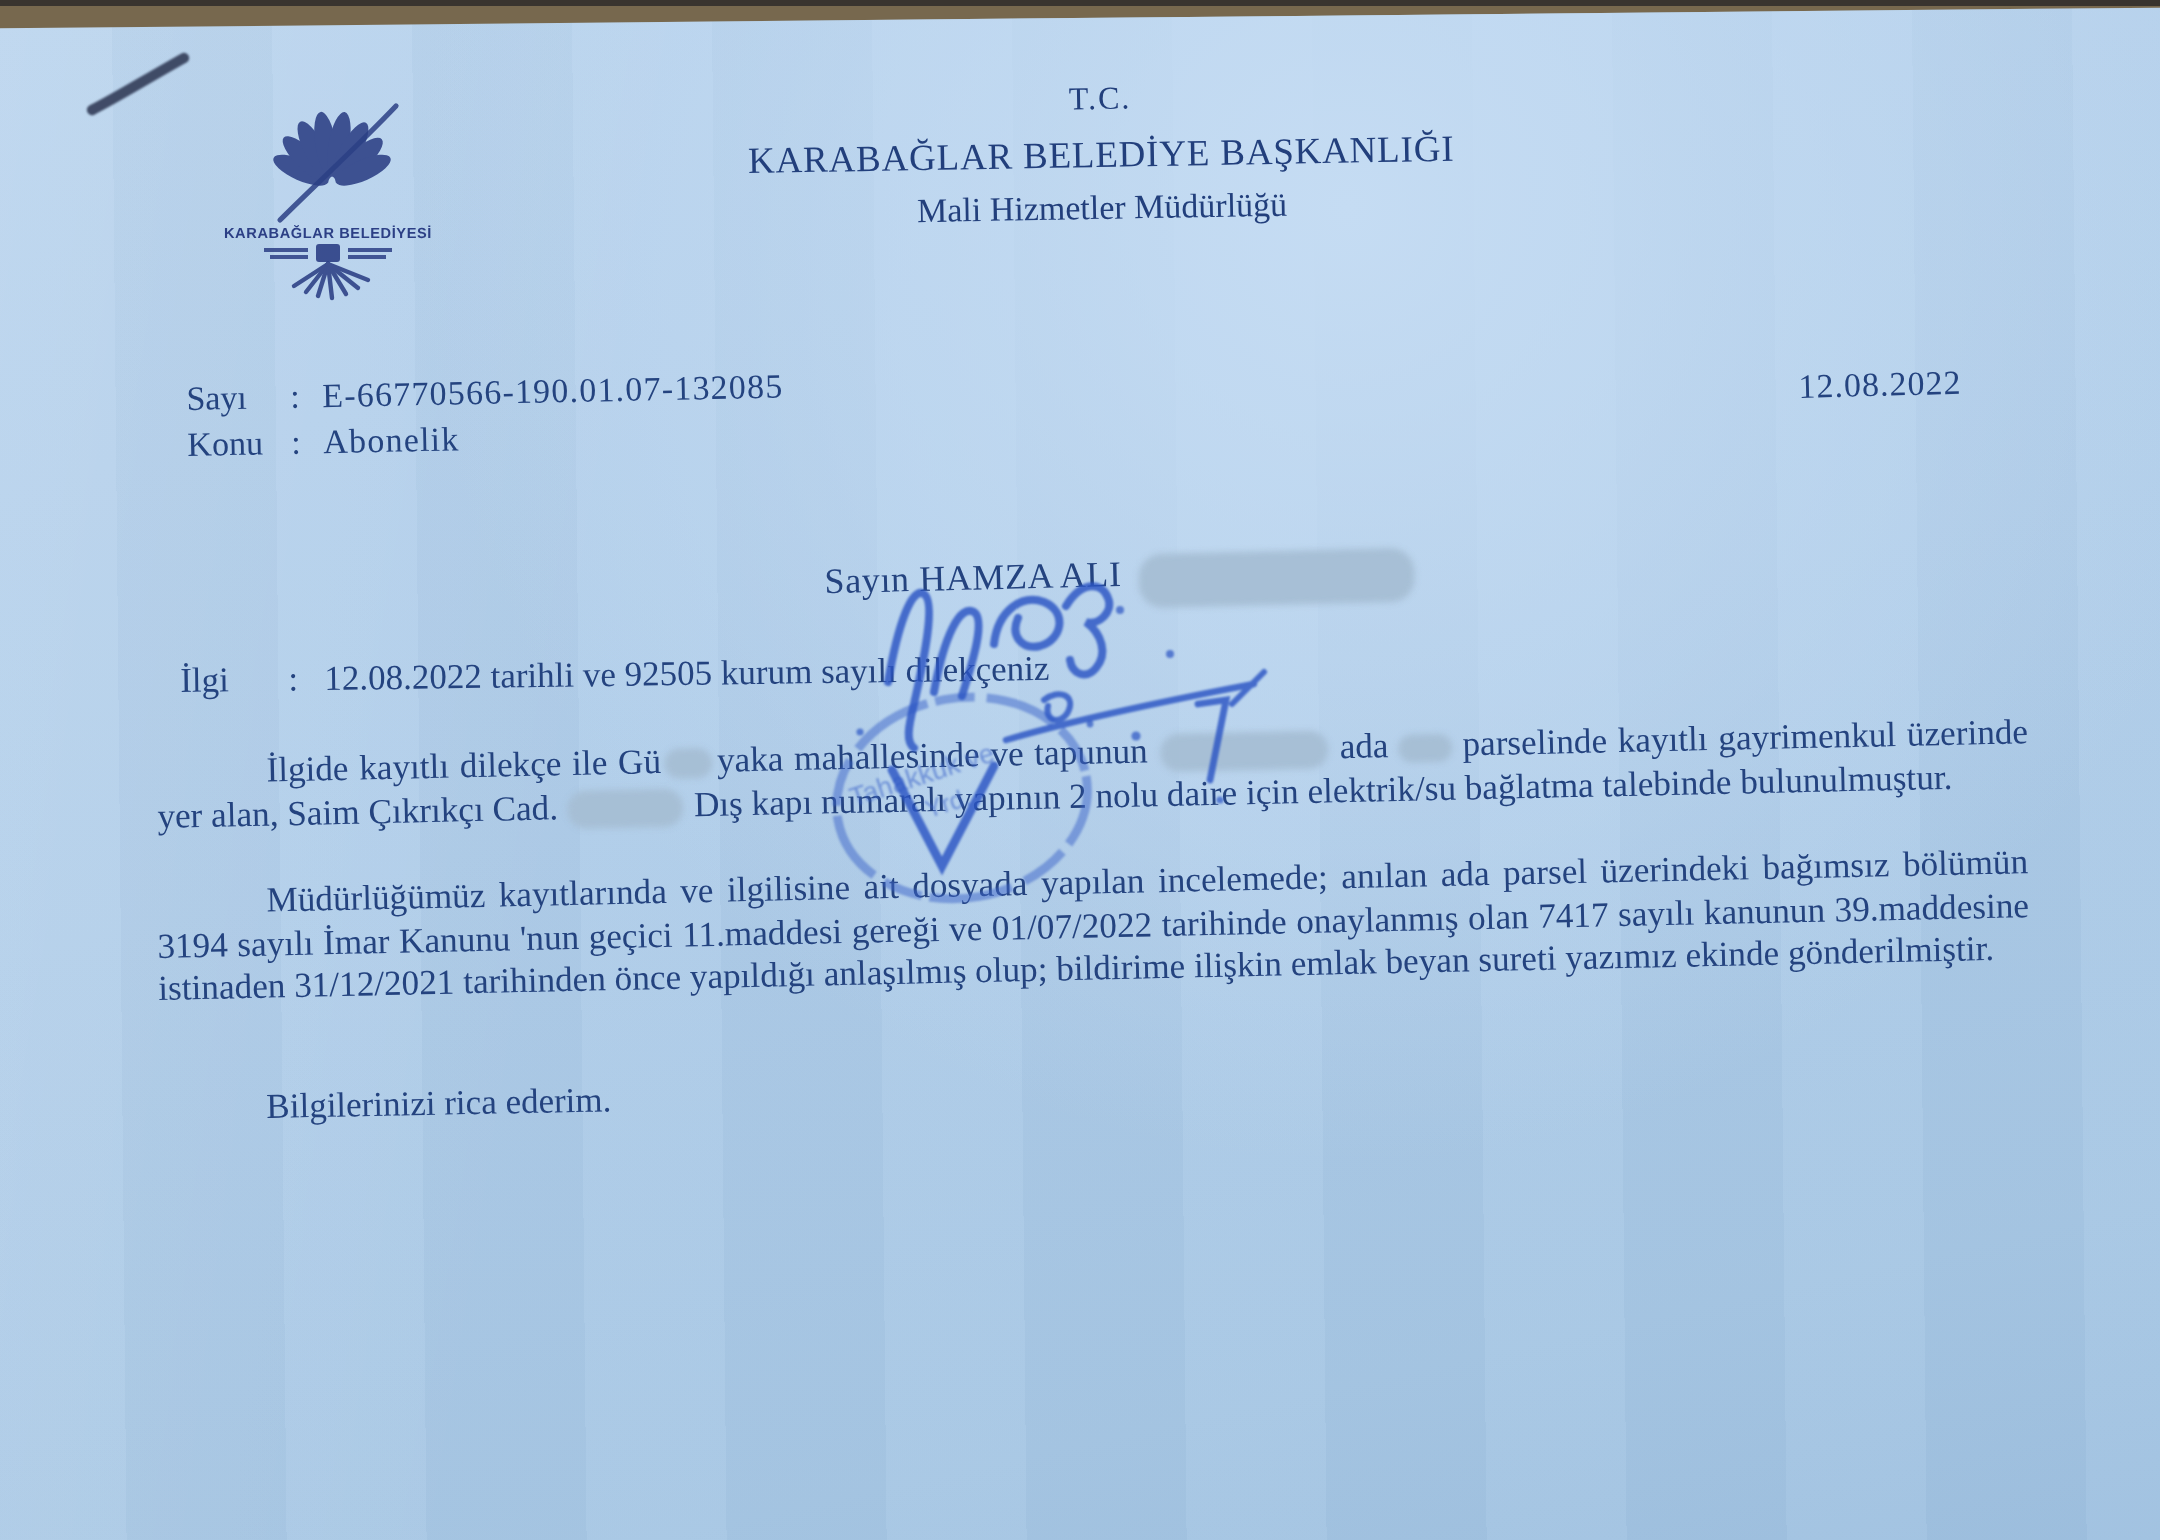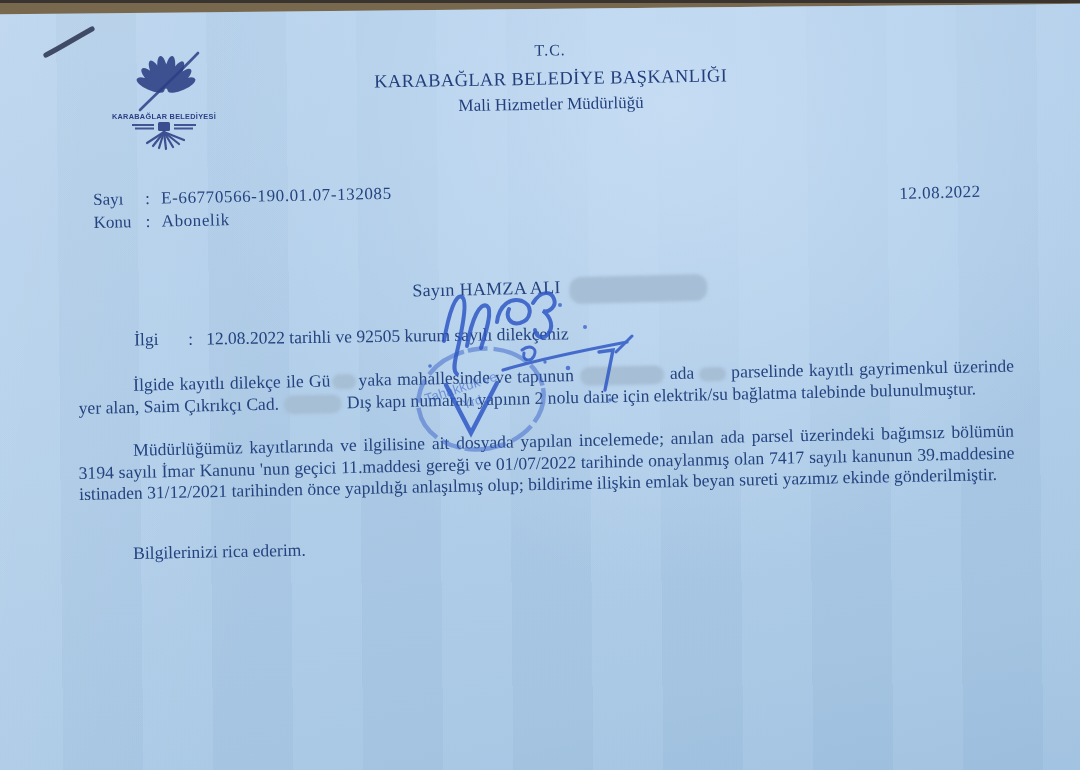--- a/index.html
+++ b/index.html
@@ -30,21 +30,21 @@
 
   .meta{left:93px;top:190px;font-size:17px;transform:rotate(-1.2deg);}
   .meta .row{margin-bottom:3px;}
   .meta .lbl{display:inline-block;width:52px;}
   .meta .col{display:inline-block;width:16px;}
   .meta .val{letter-spacing:.6px;}
 
   .recipient{left:412px;top:279px;font-size:18px;transform:rotate(-1.4deg);letter-spacing:.3px;white-space:nowrap;}
 
   .ilgi{left:90px;top:330px;font-size:17.5px;transform:rotate(-0.8deg);white-space:nowrap;}
-  .ilgi .lbl{display:inline-block;width:54px;margin-left:44px;}
+  .ilgi .lbl{display:inline-block;width:54px;}
   .ilgi .col{display:inline-block;width:18px;}
 
   .para{left:78px;top:376px;width:936px;font-size:17.6px;line-height:21.5px;
         text-align:justify;transform:rotate(-1.25deg);}
   .para p{margin:0;text-indent:55px;}
   .p2{top:441px;}
   .closing{left:133px;top:543px;font-size:17.5px;transform:rotate(-1.1deg);}
 
   
   .redact{display:inline-block;background:#a6bed4;border-radius:12px;filter:blur(1.6px);

